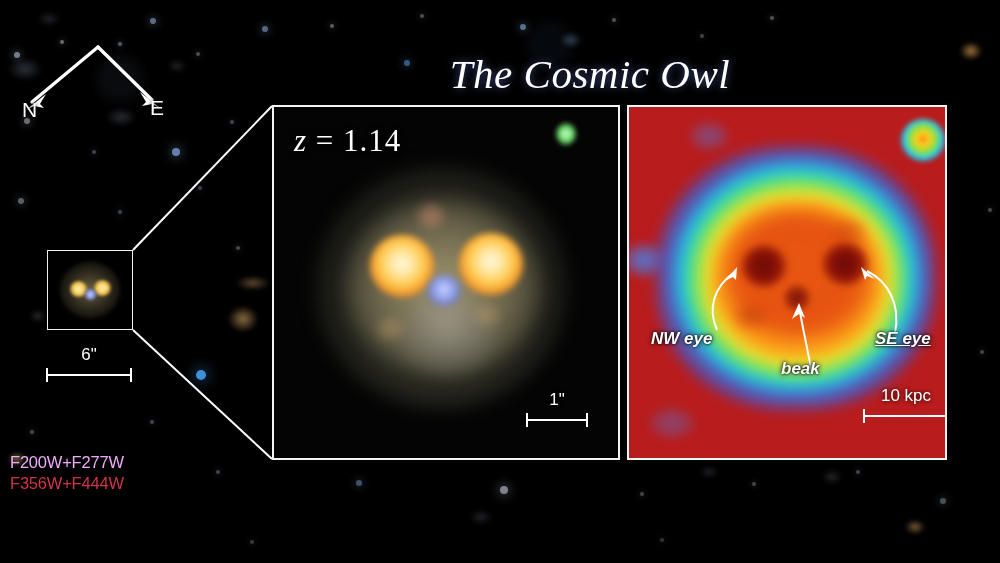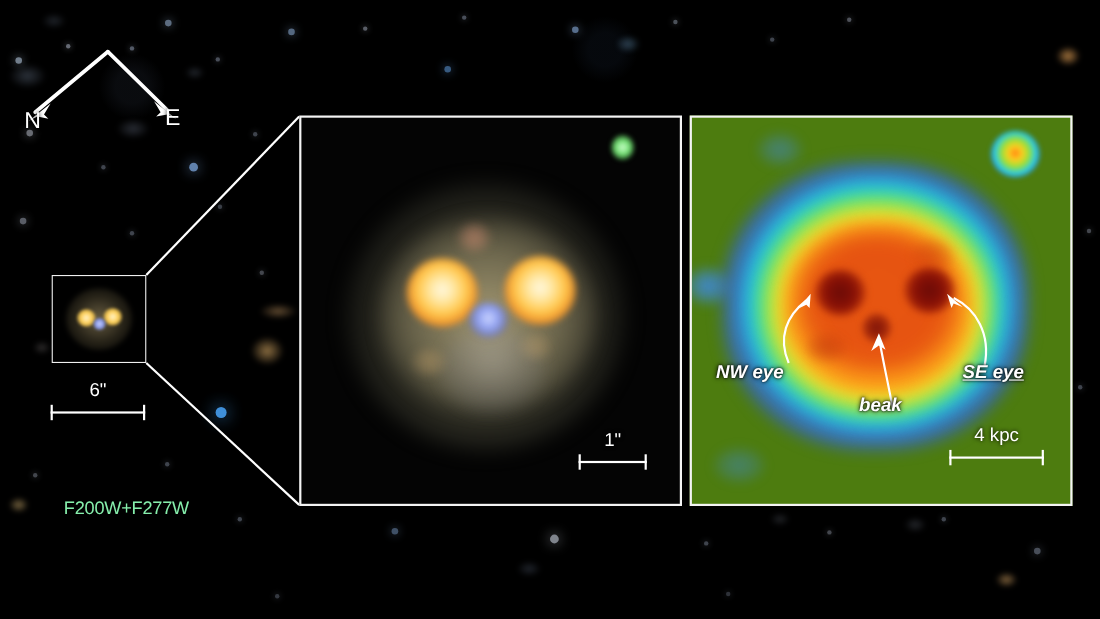--- a/index.html
+++ b/index.html
@@ -37,26 +37,26 @@
   .sbar .line{position:absolute;left:0;top:12px;height:2px;background:#fff;width:100%;}
   .sbar .tick{position:absolute;top:6px;width:2px;height:14px;background:#fff;}
   .sbar .tick.l{left:0;}
   .sbar .tick.r{right:0;}
   .sbar .lbl{position:absolute;left:0;right:0;top:-17px;text-align:center;color:#fff;font-size:17px;
      font-family:"Liberation Sans",sans-serif;text-shadow:0 0 4px #000;}
 
   
   .filters{position:absolute;left:10px;top:452px;line-height:1.28;}
   .filters div{font-size:16.5px;font-family:"Liberation Sans",sans-serif;letter-spacing:-.2px;}
-  .f1{color:#2f7fe0;} .f2{color:#86efac;margin-left:48px;} .f3{color:#d1344a;}
+  .f1{color:#2f7fe0;} .f2{color:#f0abfc;} .f3{color:#d1344a;}
 
   
   .panel{position:absolute;box-sizing:border-box;border:2.5px solid #f4f4f4;overflow:hidden;}
   #panelMid{left:272px;top:105px;width:348px;height:355px;background:#040404;}
-  #panelRight{left:627px;top:105px;width:348px;height:355px;background:#4d7c0f;}
+  #panelRight{left:627px;top:105px;width:320px;height:355px;background:#b91c1c;}
 
   .zlabel{position:absolute;left:20px;top:16px;color:#fff;font-family:"Liberation Serif",serif;
      font-size:31px;letter-spacing:1px;text-shadow:0 0 6px rgba(0,0,0,.9);}
   .zlabel i{font-style:italic;}
 
   
   .mid-halo{position:absolute;left:40px;top:58px;width:255px;height:245px;border-radius:50%;
      background:radial-gradient(ellipse at 50% 52%, rgba(186,178,140,.55) 0%, rgba(150,146,112,.42) 38%,
        rgba(96,96,76,.26) 62%, rgba(40,44,38,.10) 82%, rgba(0,0,0,0) 100%);
      filter:blur(9px);}
@@ -179,20 +179,23 @@
         <line x1="98" y1="47" x2="32" y2="102"></line>
         <line x1="98" y1="47" x2="152" y2="100"></line>
       </g>
       <polygon points="26,110 46,94 40,104 44,108 34,106" fill="#ffffff"></polygon>
       <polygon points="160,108 140,92 146,102 142,106 152,104" fill="#ffffff"></polygon>
     </svg>
     <span class="compass-label" style="left:22px;top:98px;">N</span>
     <span class="compass-label" style="left:150px;top:96px;">E</span>
   </div>
 
+  <div class="title">
+    <span class="title-shift">The Cosmic Owl</span>
+  </div>
 
   <div class="inset-box"></div>
   <svg class="leaders">
     <line x1="133" y1="250" x2="272" y2="106" stroke="#ffffff" stroke-width="2"></line>
     <line x1="133" y1="330" x2="272" y2="459" stroke="#ffffff" stroke-width="2"></line>
   </svg>
 
   <div>
     <div class="gal" style="left:60px;top:262px;width:60px;height:56px;
          background:radial-gradient(ellipse at 50% 50%, rgba(190,170,120,.55) 0%, rgba(120,108,74,.30) 55%, rgba(0,0,0,0) 100%);"></div>
@@ -206,38 +209,43 @@
 
   <div class="sbar" style="left:46px;top:362px;width:86px;height:26px;">
     <div class="lbl">6"</div>
     <div class="line"></div>
     <div class="tick l"></div>
     <div class="tick r"></div>
   </div>
 
   <div class="filters">
     <div class="f2">F200W+F277W</div>
+    <div class="f3">F356W+F444W</div>
   </div>
 
   <div class="panel" id="panelMid">
     <div class="mid-halo"></div>
     <div class="mid-inner"></div>
     <div class="chin"></div>
     <div class="knot" style="left:142px;top:96px;width:30px;height:26px;
         background:radial-gradient(circle, rgba(226,150,120,.55) 0%, rgba(150,90,70,0) 100%);"></div>
     <div class="knot" style="left:100px;top:210px;width:32px;height:24px;
         background:radial-gradient(circle, rgba(210,170,110,.40) 0%, rgba(140,110,70,0) 100%);"></div>
     <div class="knot" style="left:198px;top:196px;width:30px;height:24px;
         background:radial-gradient(circle, rgba(210,170,110,.38) 0%, rgba(140,110,70,0) 100%);"></div>
     <div class="eye" id="eyeL"></div>
     <div class="eye" id="eyeR"></div>
     <div class="beak-mid"></div>
     <div class="gal" style="left:282px;top:16px;width:20px;height:22px;filter:blur(2.4px);
         background:radial-gradient(circle, #d8ffd8 0%, #6de06d 45%, rgba(40,160,60,0) 100%);"></div>
 
+    <div class="zlabel">
+      <i>z</i>
+      <span>= 1.14</span>
+    </div>
 
     <div class="sbar" style="left:252px;top:300px;width:62px;height:26px;">
       <div class="lbl">1"</div>
       <div class="line"></div>
       <div class="tick l"></div>
       <div class="tick r"></div>
     </div>
   </div>
 
   <div class="panel" id="panelRight">
@@ -270,19 +278,19 @@
       <polygon points="170,196 163,212 170,207 176,211" fill="#fff"></polygon>
       <path d="M266,226 C272,196 258,174 238,164" stroke="#fff" stroke-width="2" fill="none"></path>
       <polygon points="232,160 246,172 238,169 236,173" fill="#fff"></polygon>
     </svg>
 
     <span class="annot-lbl" style="left:22px;top:222px;">NW eye</span>
     <span class="annot-lbl" style="left:152px;top:252px;">beak</span>
     <span class="annot-lbl" style="left:246px;top:222px;text-decoration:underline;">SE eye</span>
 
     <div class="sbar" style="left:234px;top:296px;width:86px;height:26px;">
-      <div class="lbl">4 kpc</div>
+      <div class="lbl">10 kpc</div>
       <div class="line"></div>
       <div class="tick l"></div>
       <div class="tick r"></div>
     </div>
   </div>
 </div>
 
 </body></html>

